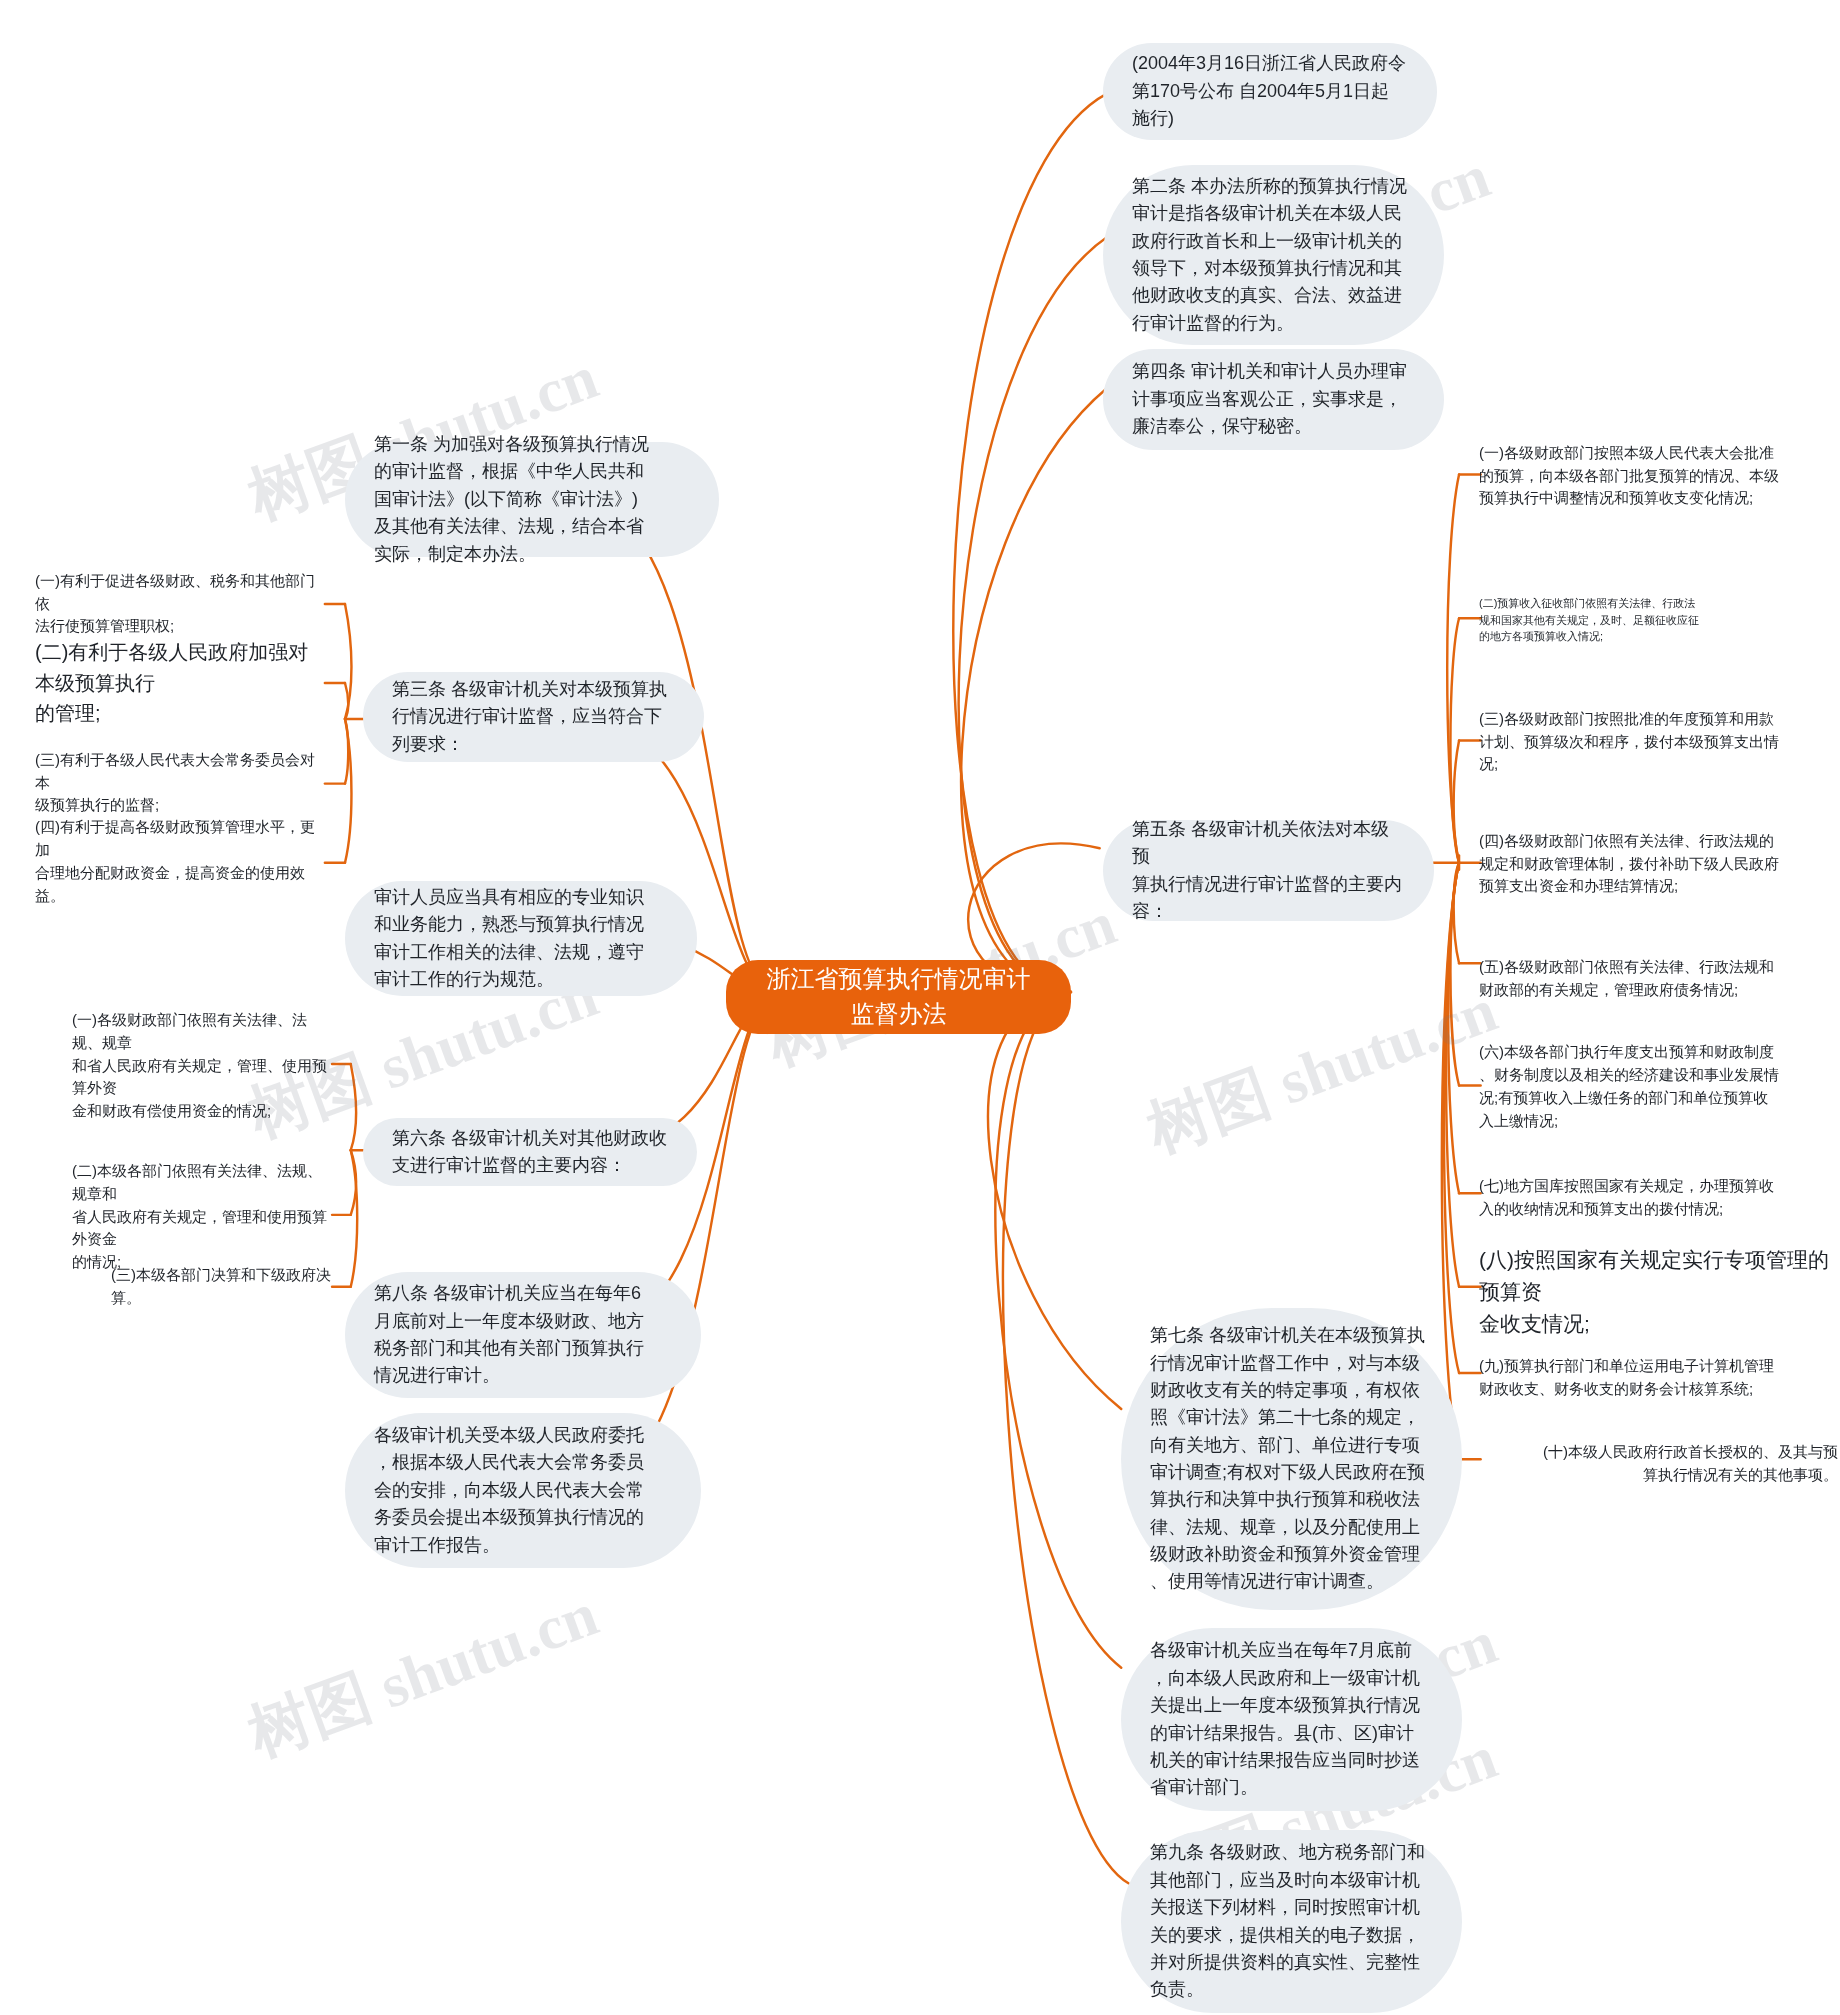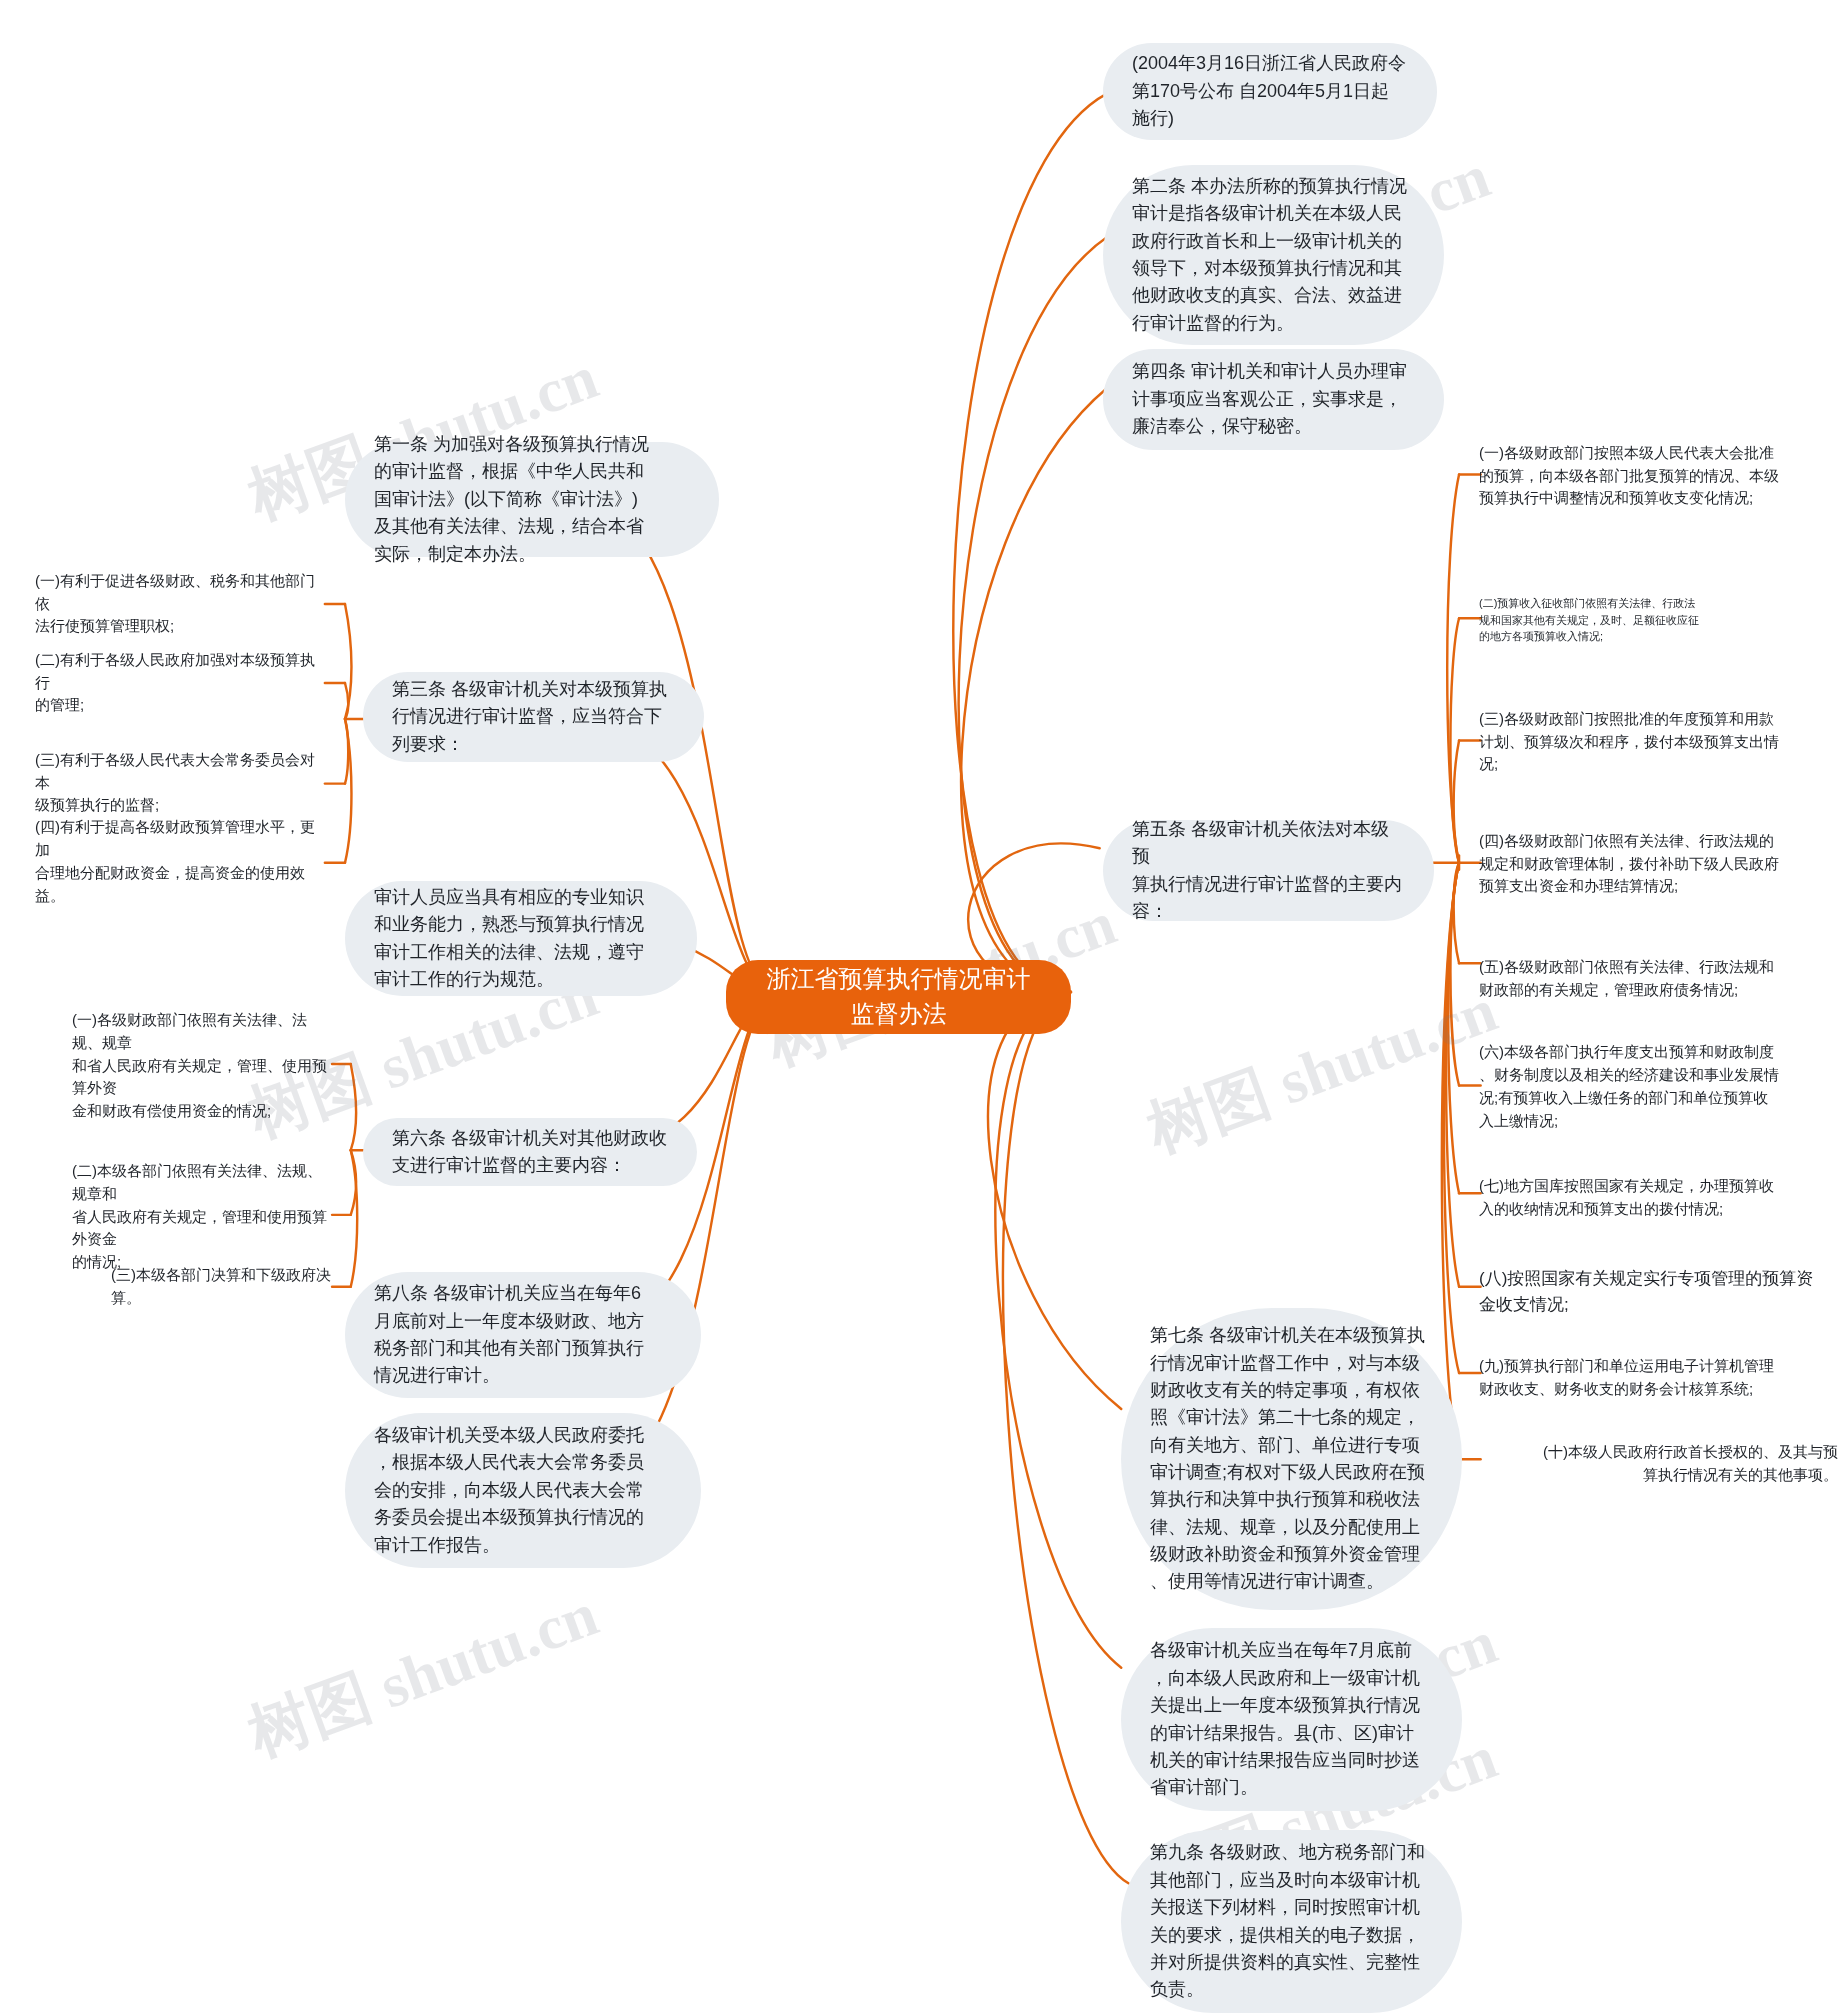--- a/index.html
+++ b/index.html
@@ -228,21 +228,21 @@
   <div class="node plain" style="left:1479px; top:1042px; width:359px; height:90px; font-size:15px;">
     <span class="leaf-text">(六)本级各部门执行年度支出预算和财政制度
 、财务制度以及相关的经济建设和事业发展情
 况;有预算收入上缴任务的部门和单位预算收
 入上缴情况;</span>
   </div>
   <div class="node plain" style="left:1479px; top:1173px; width:359px; height:50px; font-size:15px;justify-content:flex-end;">
     <span class="leaf-text">(七)地方国库按照国家有关规定，办理预算收
 入的收纳情况和预算支出的拨付情况;</span>
   </div>
-  <div class="node plain" style="left:1479px; top:1267px; width:359px; height:50px; font-size:17px;">
+  <div class="node plain" style="left:1479px; top:1267px; width:359px; height:50px; font-size:21px;">
     <span class="leaf-text">(八)按照国家有关规定实行专项管理的预算资
 金收支情况;</span>
   </div>
   <div class="node plain" style="left:1479px; top:1353px; width:359px; height:50px; font-size:15px;justify-content:flex-end;">
     <span class="leaf-text">(九)预算执行部门和单位运用电子计算机管理
 财政收支、财务收支的财务会计核算系统;</span>
   </div>
   <div class="node plain" style="left:1479px; top:1439px; width:359px; height:50px; font-size:15px;text-align:right;">
     <span class="leaf-text">(十)本级人民政府行政首长授权的、及其与预
 算执行情况有关的其他事项。</span>
@@ -286,21 +286,21 @@
 ，根据本级人民代表大会常务委员
 会的安排，向本级人民代表大会常
 务委员会提出本级预算执行情况的
 审计工作报告。</span>
   </div>
 
   <div class="node plain" style="left:35px; top:579px; width:288px; height:50px; font-size:15px;">
     <span class="leaf-text">(一)有利于促进各级财政、税务和其他部门依
 法行使预算管理职权;</span>
   </div>
-  <div class="node plain" style="left:35px; top:658px; width:288px; height:50px; font-size:15px;">
+  <div class="node plain" style="left:35px; top:658px; width:288px; height:50px; font-size:20px;">
     <span class="leaf-text">(二)有利于各级人民政府加强对本级预算执行
 的管理;</span>
   </div>
   <div class="node plain" style="left:35px; top:758px; width:288px; height:50px; font-size:15px;">
     <span class="leaf-text">(三)有利于各级人民代表大会常务委员会对本
 级预算执行的监督;</span>
   </div>
   <div class="node plain" style="left:35px; top:837px; width:288px; height:50px; font-size:15px;">
     <span class="leaf-text">(四)有利于提高各级财政预算管理水平，更加
 合理地分配财政资金，提高资金的使用效益。</span>

